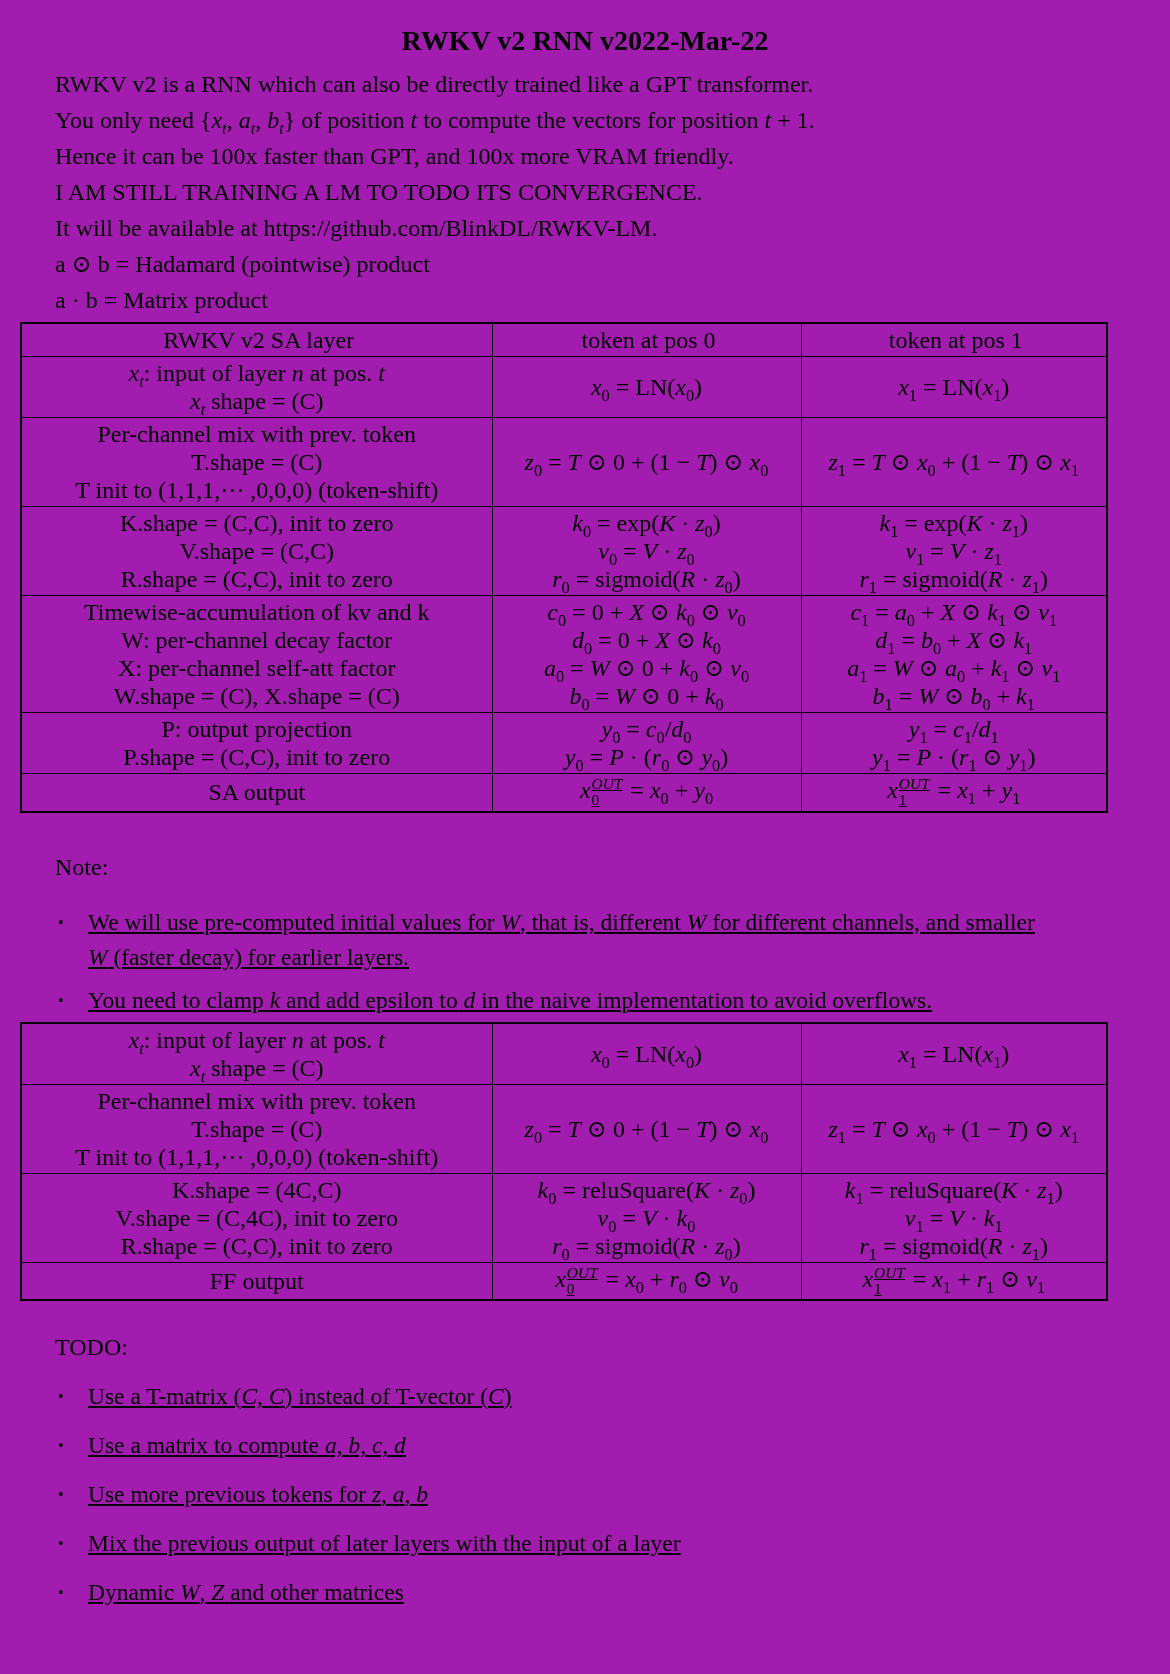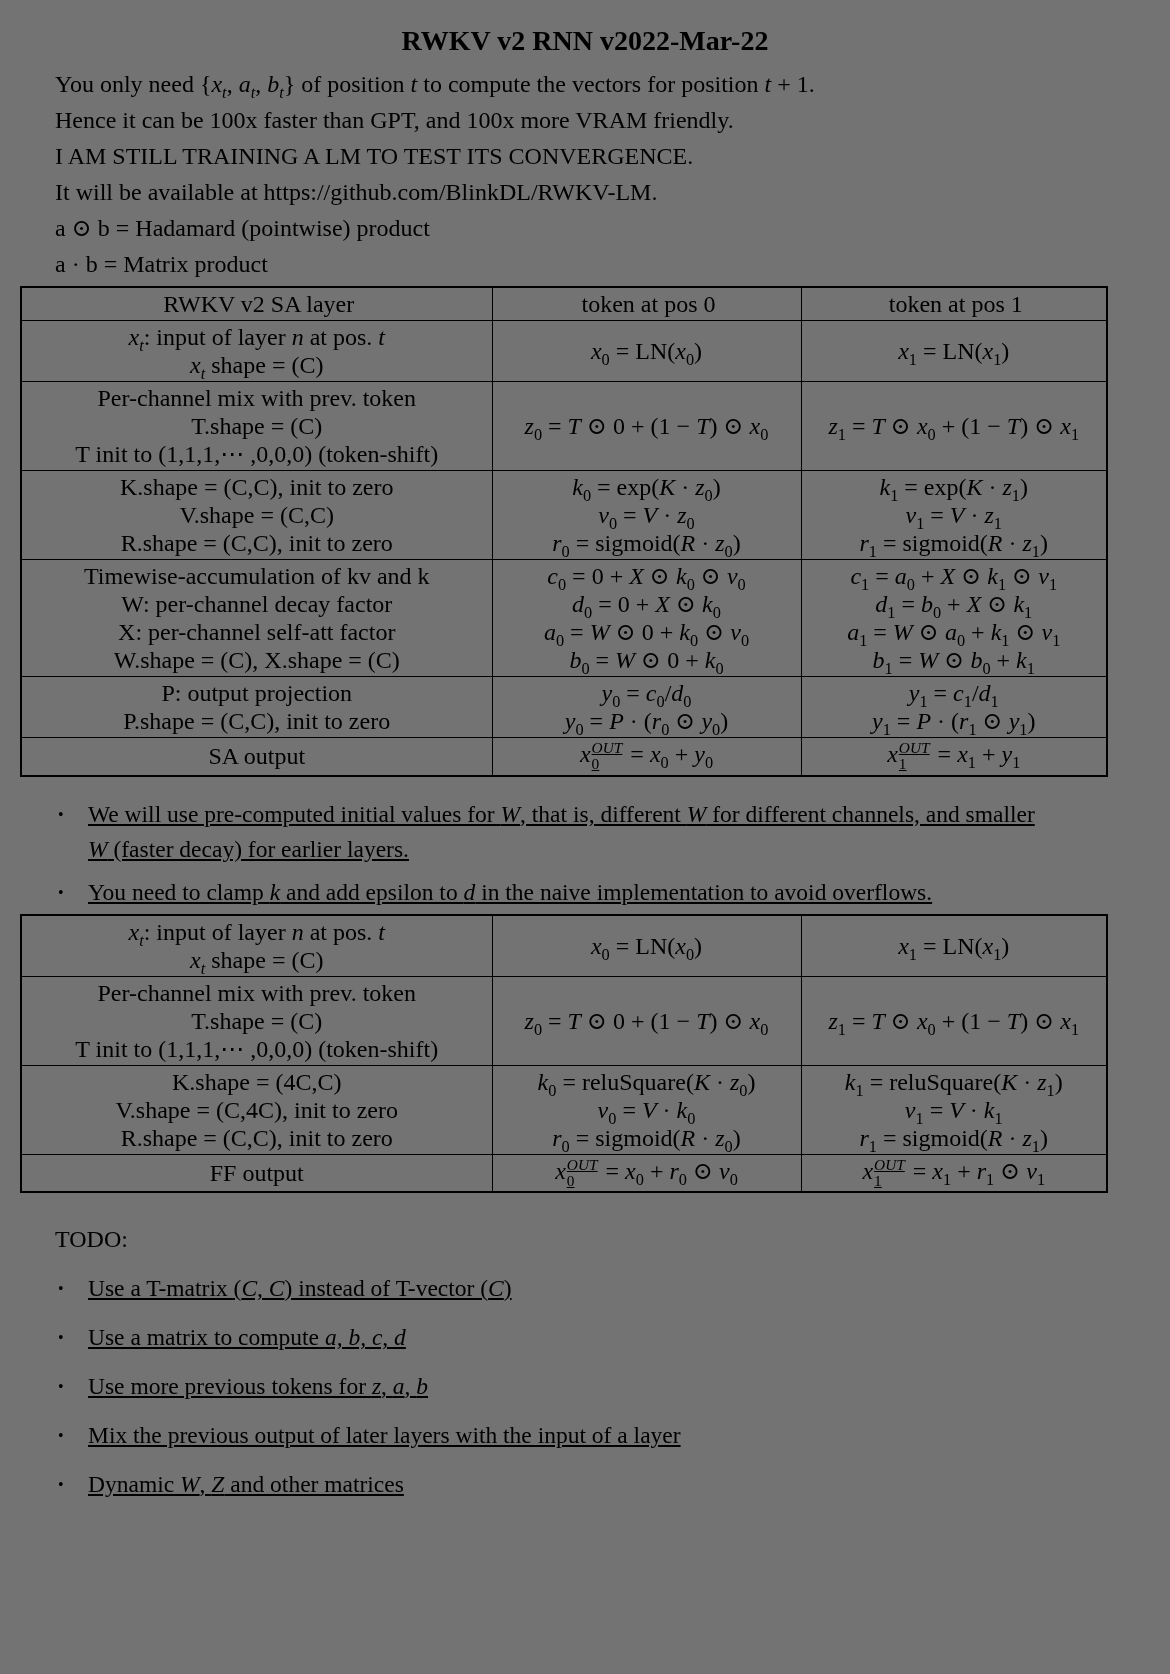--- a/index.html
+++ b/index.html
@@ -1,17 +1,17 @@
 <!DOCTYPE html>
 <html><head>
 <meta charset="utf-8">
 <style>
   html,body{margin:0;padding:0;background:#ffffff;}
   .page{
-    position:relative;width:1170px;height:1674px;background:#737373;color:#000;
+    position:relative;width:1170px;height:1674px;background:#a21caf;color:#000;
     font-family:"Liberation Serif","DejaVu Serif",serif;overflow:hidden;
   }
   .title{padding-top:24px;text-align:center;font-weight:bold;font-size:28px;line-height:34px;}
   .intro{margin:8px 0 0 55px;font-size:24px;line-height:36px;}
   .intro .iline{white-space:nowrap;}
 
   table.eq{
     border-collapse:collapse;table-layout:fixed;width:1088px;margin:4px 0 0 20px;
     font-size:24px;border:2px solid #000;
   }
@@ -40,23 +40,24 @@
   .todo .bullet{margin-top:14px;}
 </style>
 </head>
 <body>
 
 <div class="page">
 
   <div class="title">RWKV v2 RNN v2022-Mar-22</div>
 
   <div class="intro">
+    <div class="iline">RWKV v2 is a RNN which can also be directly trained like a GPT transformer.</div>
     <div class="iline">You only need {<i>x</i><sub><i>t</i></sub>, <i>a</i><sub><i>t</i></sub>, <i>b</i><sub><i>t</i></sub>} of position <i>t</i> to compute the vectors for position <i>t</i> + 1.</div>
     <div class="iline">Hence it can be 100x faster than GPT, and 100x more VRAM friendly.</div>
-    <div class="iline">I AM STILL TRAINING A LM TO TEST ITS CONVERGENCE.</div>
+    <div class="iline">I AM STILL TRAINING A LM TO TODO ITS CONVERGENCE.</div>
     <div class="iline">It will be available at https://github.com/BlinkDL/RWKV-LM.</div>
     <div class="iline">a ⊙ b = Hadamard (pointwise) product</div>
     <div class="iline">a · b = Matrix product</div>
   </div>
 
   <table class="eq sa-table">
     <colgroup>
         <col class="c1">
         <col class="c2">
         <col class="c3">
@@ -94,20 +95,21 @@
       </tr>
       <tr>
         <td>SA output</td>
         <td><i>x</i><span class="ss"><span><i>OUT</i></span><span>0</span></span> = <i>x</i><sub>0</sub> + <i>y</i><sub>0</sub></td>
         <td><i>x</i><span class="ss"><span><i>OUT</i></span><span>1</span></span> = <i>x</i><sub>1</sub> + <i>y</i><sub>1</sub></td>
       </tr>
     </tbody>
   </table>
 
   <div class="note">
+    <div class="section-label">Note:</div>
     <div class="bullets">
       <div class="bullet note-b1">
         <span class="dot">•</span>
         <span class="btext">We will use pre-computed initial values for <i>W</i>, that is, different <i>W</i> for different channels, and smaller<br><i>W</i> (faster decay) for earlier layers.</span>
       </div>
       <div class="bullet note-b2">
         <span class="dot">•</span>
         <span class="btext">You need to clamp <i>k</i> and add epsilon to <i>d</i> in the naive implementation to avoid overflows.</span>
       </div>
     </div>

